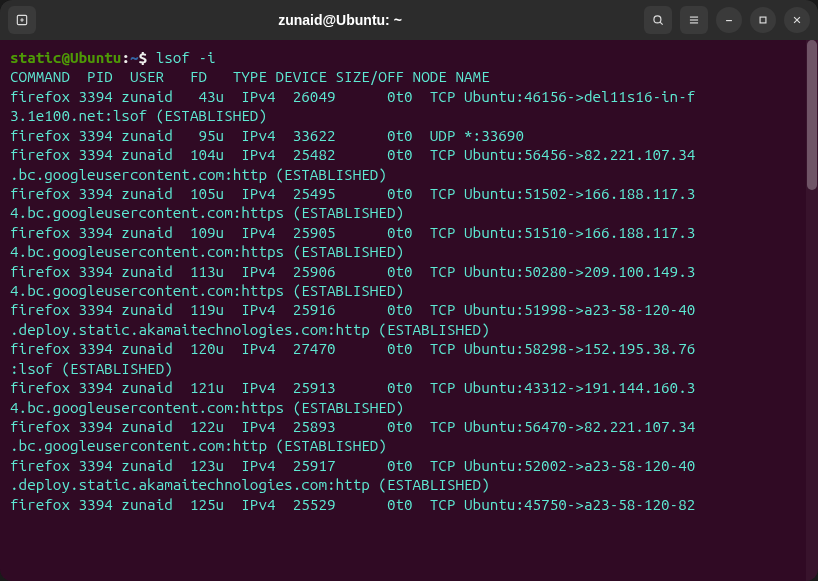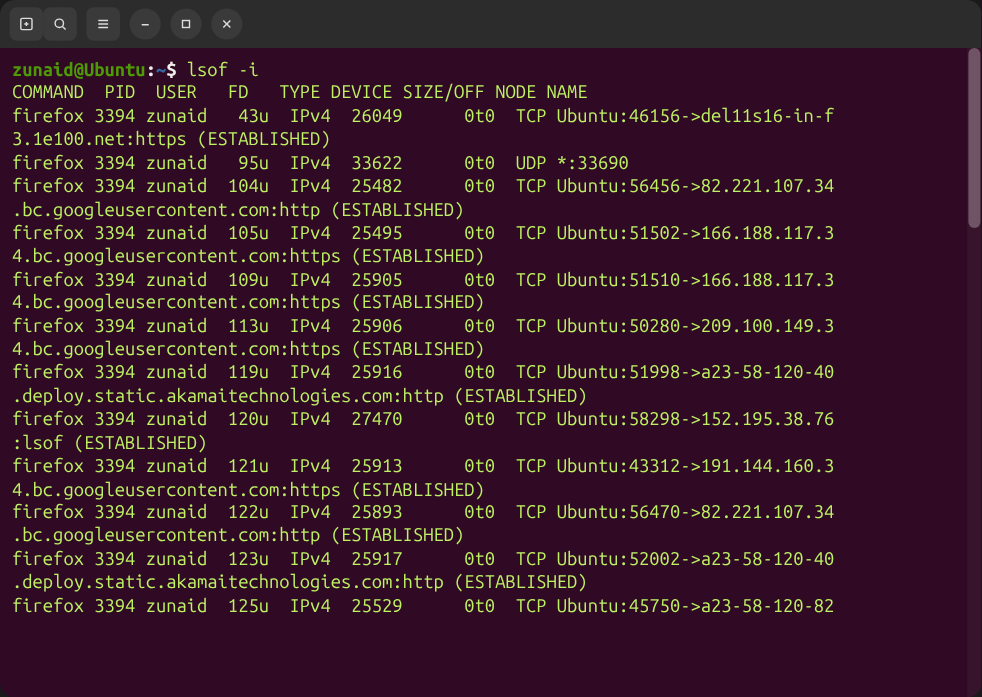--- a/index.html
+++ b/index.html
@@ -78,36 +78,37 @@
     right: 1px;
     top: 0;
     width: 10px;
     height: 150px;
     background: rgba(255,255,255,0.28);
     border-radius: 5px;
   }
   .prompt-user { color: #4e9a06; font-weight: bold; }
   .prompt-path { color: #3465a4; font-weight: bold; }
   .prompt-sep  { color: #eeeeec; font-weight: bold; }
-  .out { color: #bef264; }
+  .out { color: #5eead4; }
 </style>
 </head>
 <body>
 
 <div class="window">
   <div class="titlebar">
     <div class="tb-left">
       <div class="tb-btn">
         <svg viewBox="0 0 24 24" fill="none" stroke="currentColor" stroke-width="2">
           <rect x="4" y="4" width="16" height="16" rx="2"></rect>
           <line x1="12" y1="9" x2="12" y2="15"></line>
           <line x1="9" y1="12" x2="15" y2="12"></line>
         </svg>
       </div>
     </div>
+    <div class="tb-center">zunaid@Ubuntu: ~</div>
     <div class="tb-right">
       <div class="tb-btn">
         <svg viewBox="0 0 24 24" fill="none" stroke="currentColor" stroke-width="2">
           <circle cx="11" cy="11" r="6"></circle>
           <line x1="20" y1="20" x2="15.5" y2="15.5"></line>
         </svg>
       </div>
       <div class="tb-btn">
         <svg viewBox="0 0 24 24" fill="none" stroke="currentColor" stroke-width="2">
           <line x1="5" y1="7" x2="19" y2="7"></line>
@@ -127,24 +128,24 @@
       </div>
       <div class="tb-btn round">
         <svg viewBox="0 0 24 24" fill="none" stroke="currentColor" stroke-width="2">
           <line x1="7" y1="7" x2="17" y2="17"></line>
           <line x1="17" y1="7" x2="7" y2="17"></line>
         </svg>
       </div>
     </div>
   </div>
 
-  <div class="terminal"><span class="prompt-user">zunaid@Ubuntu</span><span class="prompt-sep">:</span><span class="prompt-path">~</span><span class="prompt-sep">$ </span><span class="out">lsof -i</span>
+  <div class="terminal"><span class="prompt-user">static@Ubuntu</span><span class="prompt-sep">:</span><span class="prompt-path">~</span><span class="prompt-sep">$ </span><span class="out">lsof -i</span>
 <span class="out">COMMAND  PID  USER   FD   TYPE DEVICE SIZE/OFF NODE NAME</span>
 <span class="out">firefox 3394 zunaid   43u  IPv4  26049      0t0  TCP Ubuntu:46156-&gt;del11s16-in-f</span>
-<span class="out">3.1e100.net:https (ESTABLISHED)</span>
+<span class="out">3.1e100.net:lsof (ESTABLISHED)</span>
 <span class="out">firefox 3394 zunaid   95u  IPv4  33622      0t0  UDP *:33690</span>
 <span class="out">firefox 3394 zunaid  104u  IPv4  25482      0t0  TCP Ubuntu:56456-&gt;82.221.107.34</span>
 <span class="out">.bc.googleusercontent.com:http (ESTABLISHED)</span>
 <span class="out">firefox 3394 zunaid  105u  IPv4  25495      0t0  TCP Ubuntu:51502-&gt;166.188.117.3</span>
 <span class="out">4.bc.googleusercontent.com:https (ESTABLISHED)</span>
 <span class="out">firefox 3394 zunaid  109u  IPv4  25905      0t0  TCP Ubuntu:51510-&gt;166.188.117.3</span>
 <span class="out">4.bc.googleusercontent.com:https (ESTABLISHED)</span>
 <span class="out">firefox 3394 zunaid  113u  IPv4  25906      0t0  TCP Ubuntu:50280-&gt;209.100.149.3</span>
 <span class="out">4.bc.googleusercontent.com:https (ESTABLISHED)</span>
 <span class="out">firefox 3394 zunaid  119u  IPv4  25916      0t0  TCP Ubuntu:51998-&gt;a23-58-120-40</span>

